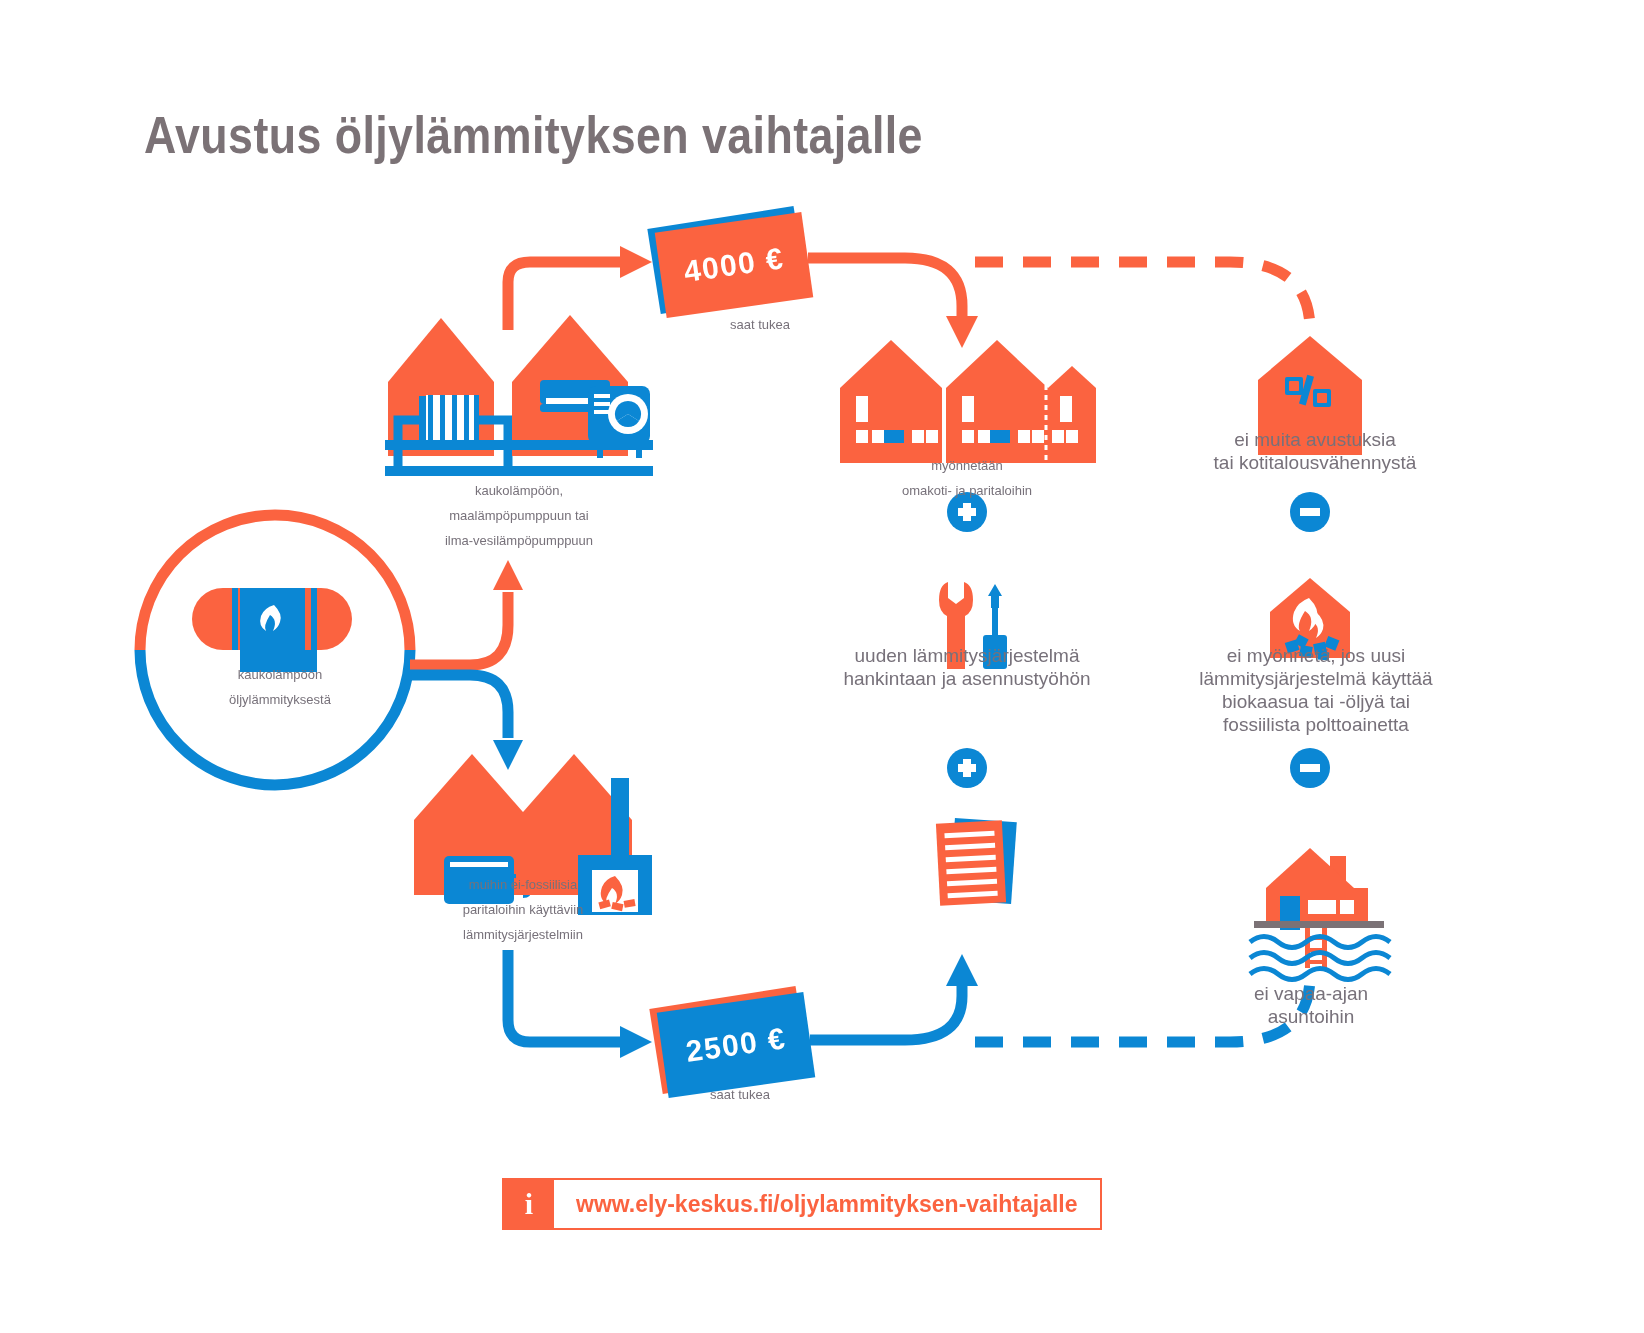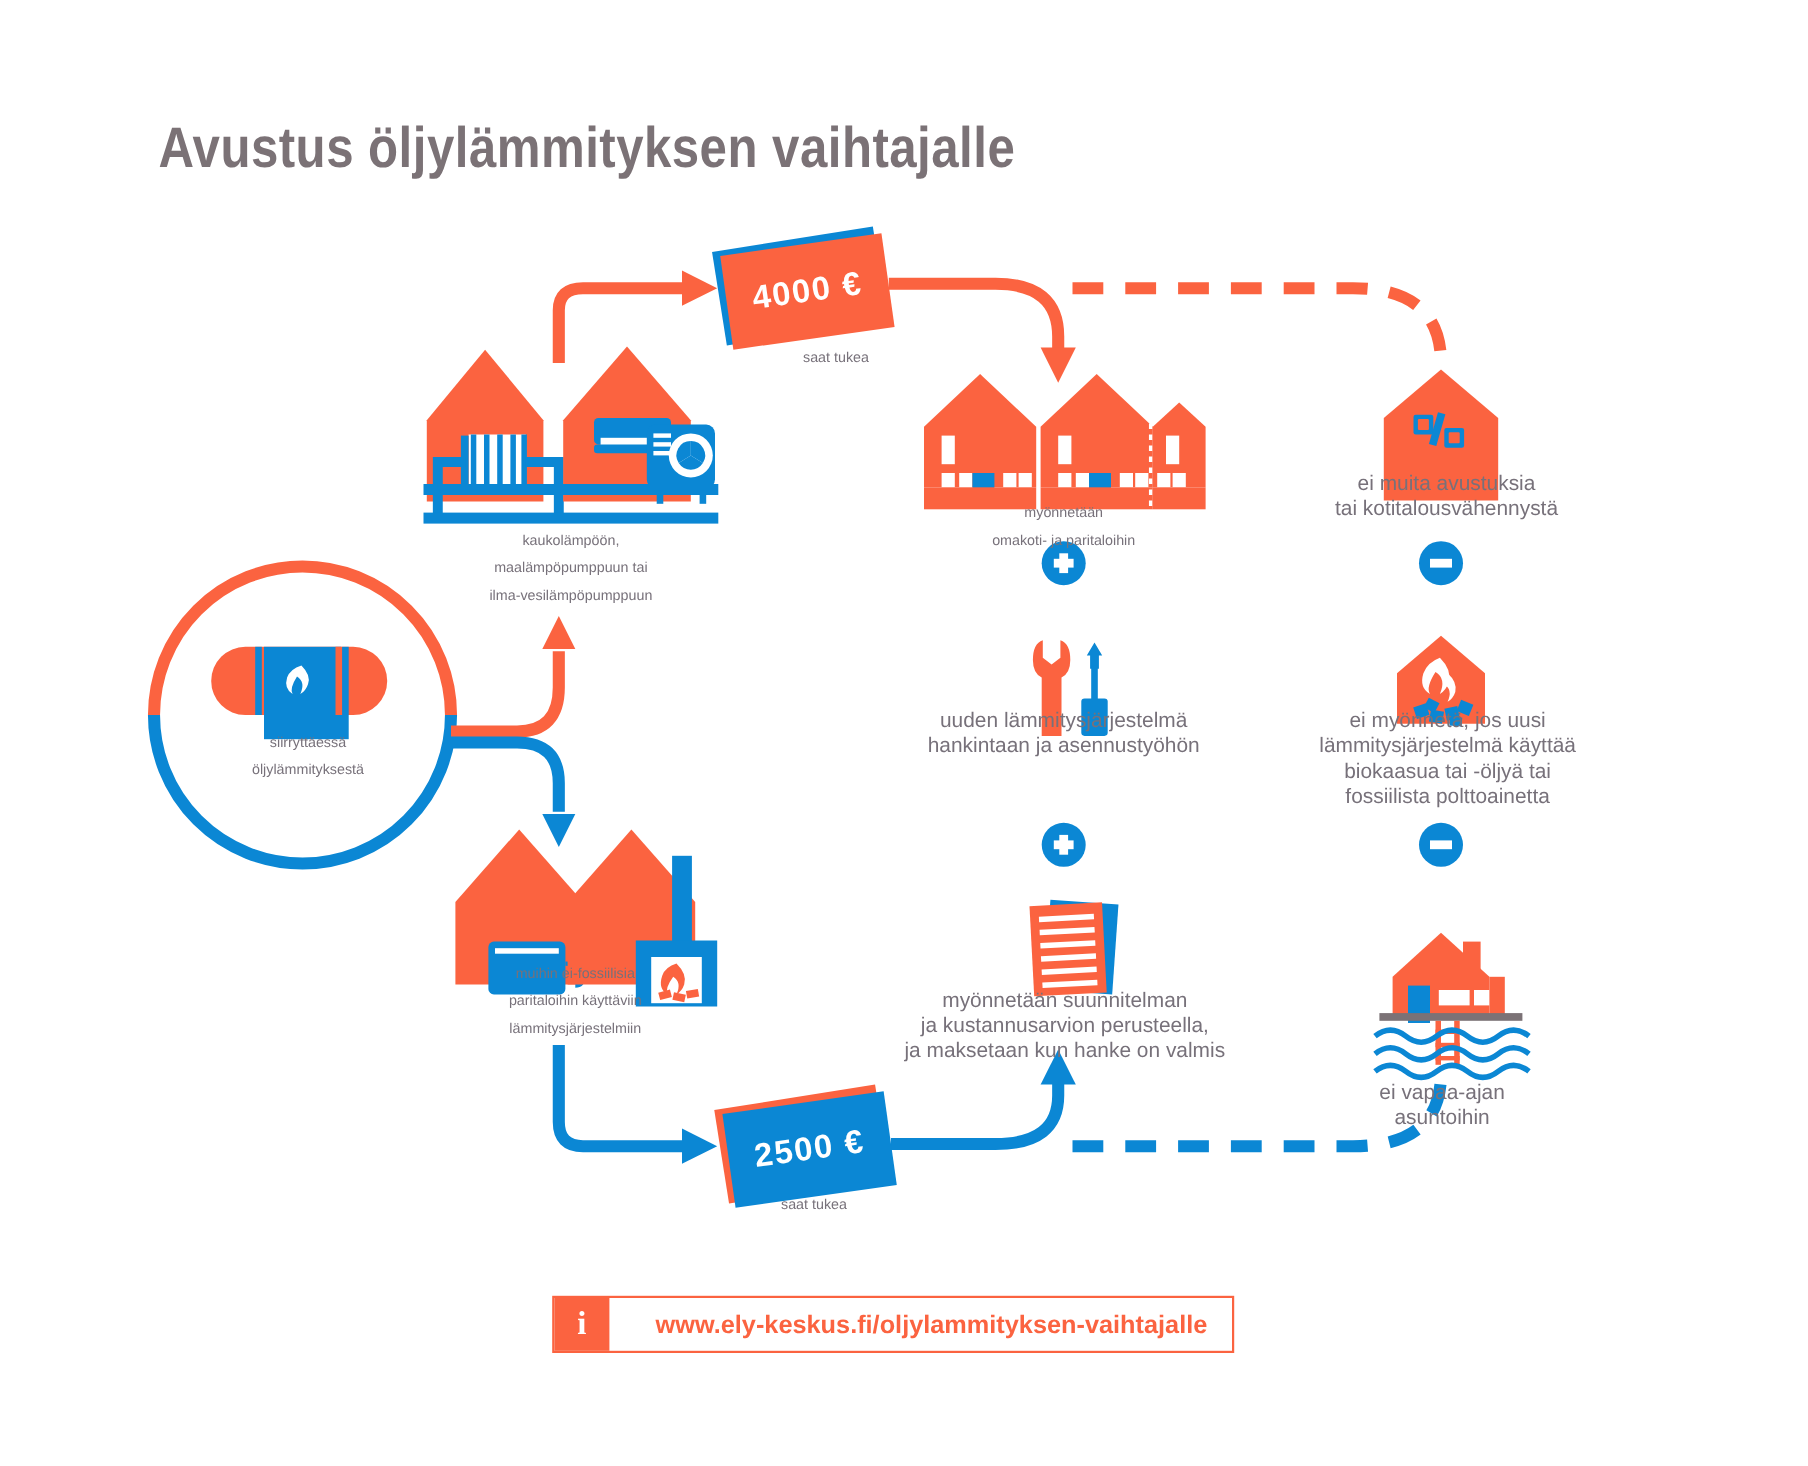--- a/index.html
+++ b/index.html
@@ -39,21 +39,21 @@
   .tag2500 .front{background:#0b87d4;transform:rotate(-8deg);}
 
   
   .urlbar{position:absolute;left:502px;top:1178px;height:52px;
           border:2px solid #fb6340;display:flex;align-items:stretch;
           background:#fff;box-sizing:border-box;}
   .urlbar .ibox{width:50px;background:#fb6340;color:#fff;font-size:30px;
                 font-weight:bold;display:flex;align-items:center;
                 justify-content:center;font-family:"Liberation Serif",serif;}
   .urlbar .utext{display:flex;align-items:center;padding:0 22px;
-                 color:#fb6340;font-size:23px;font-weight:bold;white-space:nowrap;margin-left:20px;}
+                 color:#fb6340;font-size:23px;font-weight:bold;white-space:nowrap;}
 </style>
 </head>
 <body>
 
 <div class="stage">
 
   <div class="title">Avustus öljylämmityksen vaihtajalle</div>
 
   <svg class="art" viewBox="0 0 1644 1333">
 
@@ -299,21 +299,21 @@
   <div class="tag tag2500">
     <div class="back"></div>
     <div class="front">2500 €</div>
   </div>
 
   <div class="cap" style="left:660px;top:312px;width:200px;">saat tukea</div>
 
   <div class="cap" style="left:640px;top:1082px;width:200px;">saat tukea</div>
 
   <div class="cap" style="left:140px;top:662px;width:280px;">
-    <div>siirryttäessä</div>
+    <div>kaukolämpöön</div>
     <div>öljylämmityksestä</div>
   </div>
 
   <div class="cap" style="left:342px;top:478px;width:354px;">
     <div>kaukolämpöön,</div>
     <div>maalämpöpumppuun tai</div>
     <div>ilma-vesilämpöpumppuun</div>
   </div>
 
   <div class="cap" style="left:368px;top:872px;width:310px;">
@@ -325,25 +325,20 @@
   <div class="cap" style="left:822px;top:428px;width:290px;margin-top:25px;">
     <div>myönnetään</div>
     <div>omakoti- ja paritaloihin</div>
   </div>
 
   <div class="cap sm" style="left:812px;top:644px;width:310px;">
     <div>uuden lämmitysjärjestelmä</div>
     <div>hankintaan ja asennustyöhön</div>
   </div>
 
-  <div class="cap sm" style="left:800px;top:898px;width:336px;">
-    <div>myönnetään suunnitelman</div>
-    <div>ja kustannusarvion perusteella,</div>
-    <div>ja maksetaan kun hanke on valmis</div>
-  </div>
 
   <div class="cap sm" style="left:1170px;top:428px;width:290px;">
     <div>ei muita avustuksia</div>
     <div>tai kotitalousvähennystä</div>
   </div>
 
   <div class="cap sm" style="left:1168px;top:644px;width:296px;">
     <div>ei myönnetä, jos uusi</div>
     <div>lämmitysjärjestelmä käyttää</div>
     <div>biokaasua tai -öljyä tai</div>

